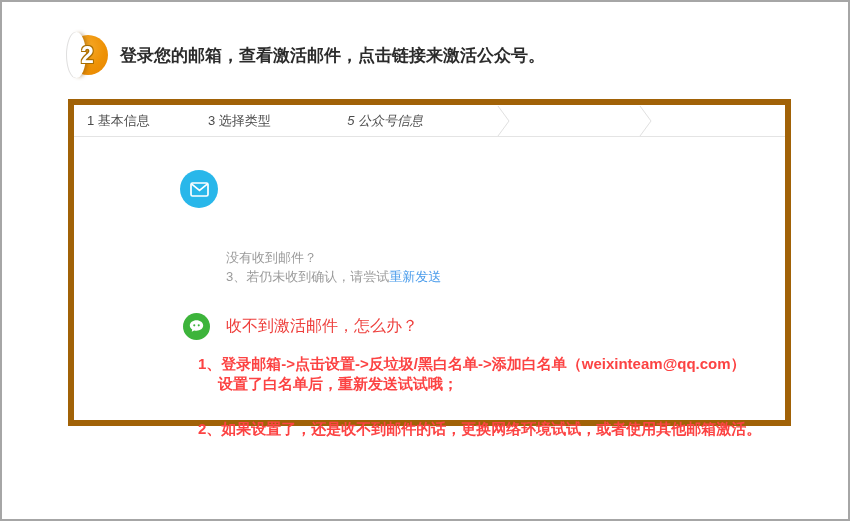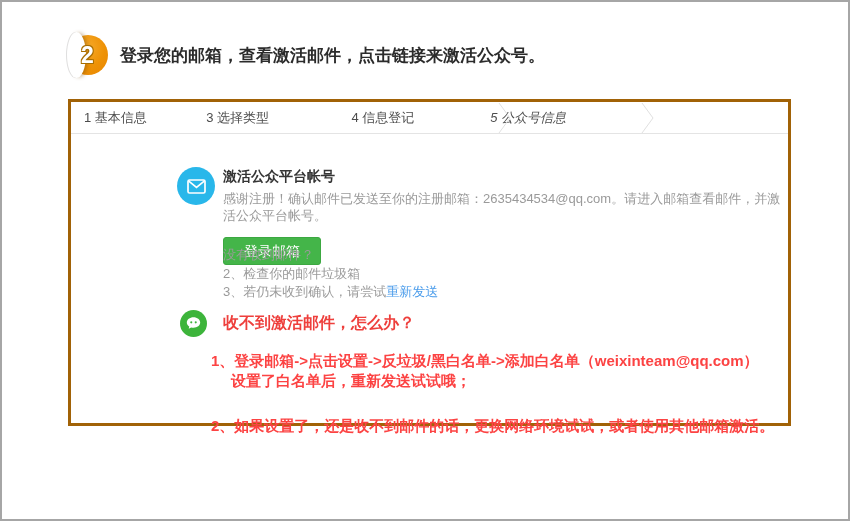--- a/index.html
+++ b/index.html
@@ -39,21 +39,21 @@
   }
   .step-title {
     margin-left:10px;
     font-size:17px; font-weight:bold; color:#2b2b2b;
   }
 
   
   .panel {
     position:absolute; left:66px; top:97px;
     width:723px; height:327px;
-    border:3px solid #a16207; background:#fff;
+    border:6px solid #a16207; background:#fff;
   }
 
   
   .stepbar {
     position:relative; height:32px;
     border-bottom:1px solid #e4e4e4;
     display:flex; align-items:stretch;
   }
   .seg {
     display:flex; align-items:center; justify-content:center;
@@ -98,24 +98,24 @@
 
   .help-row { position:absolute; left:109px; top:176px; display:flex; align-items:center; }
   .wechat-icon {
     width:27px; height:27px; border-radius:50%;
     background:#3db43b;
     display:flex; align-items:center; justify-content:center;
     flex:0 0 auto;
   }
   .help-question {
     margin-left:16px;
-    font-size:16px; font-weight:bold; color:#ee3f3c;
+    font-size:16px; font-weight:normal; color:#ee3f3c;
   }
 
-  .red-answers { position:absolute; left:140px; top:217px; color:#fc4343; font-size:15px; font-weight:bold; }
+  .red-answers { position:absolute; left:124px; top:217px; color:#fc4343; font-size:15px; font-weight:bold; }
   .answer1-line1 { line-height:20px; }
   .answer1-line2 { line-height:20px; padding-left:20px; }
   .answer2 { margin-top:25px; line-height:20px; }
 </style>
 </head>
 <body>
 
 <div class="frame">
 
   <div class="step-header">
@@ -125,21 +125,20 @@
       <div class="badge-num">2</div>
     </div>
     <div class="step-title">登录您的邮箱，查看激活邮件，点击链接来激活公众号。</div>
   </div>
 
   <div class="panel">
 
     <div class="stepbar">
       <div class="seg seg-1">1 基本信息</div>
       <div class="seg seg-3">3 选择类型</div>
-      <div class="seg seg-4">4 信息登记</div>
       <div class="seg seg-5">5 公众号信息</div>
       <div class="sep sep-1">
         <svg width="13" height="32" viewBox="0 0 13 32">
             <polyline points="1,1 12,16 1,31" fill="none" stroke="#e0e0e0" stroke-width="1"></polyline>
           </svg>
       </div>
       <div class="sep sep-2">
         <svg width="13" height="32" viewBox="0 0 13 32">
             <polyline points="1,1 12,16 1,31" fill="none" stroke="#e0e0e0" stroke-width="1"></polyline>
           </svg>
@@ -148,29 +147,23 @@
 
     <div class="content">
 
       <div class="mail-icon">
         <svg width="19" height="15" viewBox="0 0 19 15">
           <rect x="1" y="1" width="17" height="13" rx="1.5" fill="none" stroke="#fff" stroke-width="1.7"></rect>
           <path d="M1.8 2.2 L9.5 8.3 L17.2 2.2" fill="none" stroke="#fff" stroke-width="1.7"></path>
         </svg>
       </div>
 
-      <div class="activation-block">
-        <div class="activation-title">激活公众平台帐号</div>
-        <div class="activation-desc">感谢注册！确认邮件已发送至你的注册邮箱：2635434534@qq.com。请进入邮箱查看邮件，并激活公众平台帐号。</div>
-        <button class="login-btn">登录邮箱</button>
-      </div>
 
       <div class="no-mail-block">
         <div class="no-mail-heading">没有收到邮件？</div>
-        <div>2、检查你的邮件垃圾箱</div>
         <div><span>3、若仍未收到确认，请尝试</span><a class="link">重新发送</a></div>
       </div>
 
       <div class="help-row">
         <div class="wechat-icon">
           <svg width="17" height="17" viewBox="0 0 16 16">
             <path d="M8 2.2 C4.5 2.2 1.7 4.4 1.7 7.1 C1.7 8.6 2.6 10 4 10.9 L3.5 12.9 L5.8 11.7 C6.5 11.9 7.2 12 8 12 C11.5 12 14.3 9.8 14.3 7.1 C14.3 4.4 11.5 2.2 8 2.2 Z" fill="#fff"></path>
             <circle cx="5.9" cy="6.9" r="1" fill="#3db43b"></circle>
             <circle cx="10.1" cy="6.9" r="1" fill="#3db43b"></circle>
           </svg>

